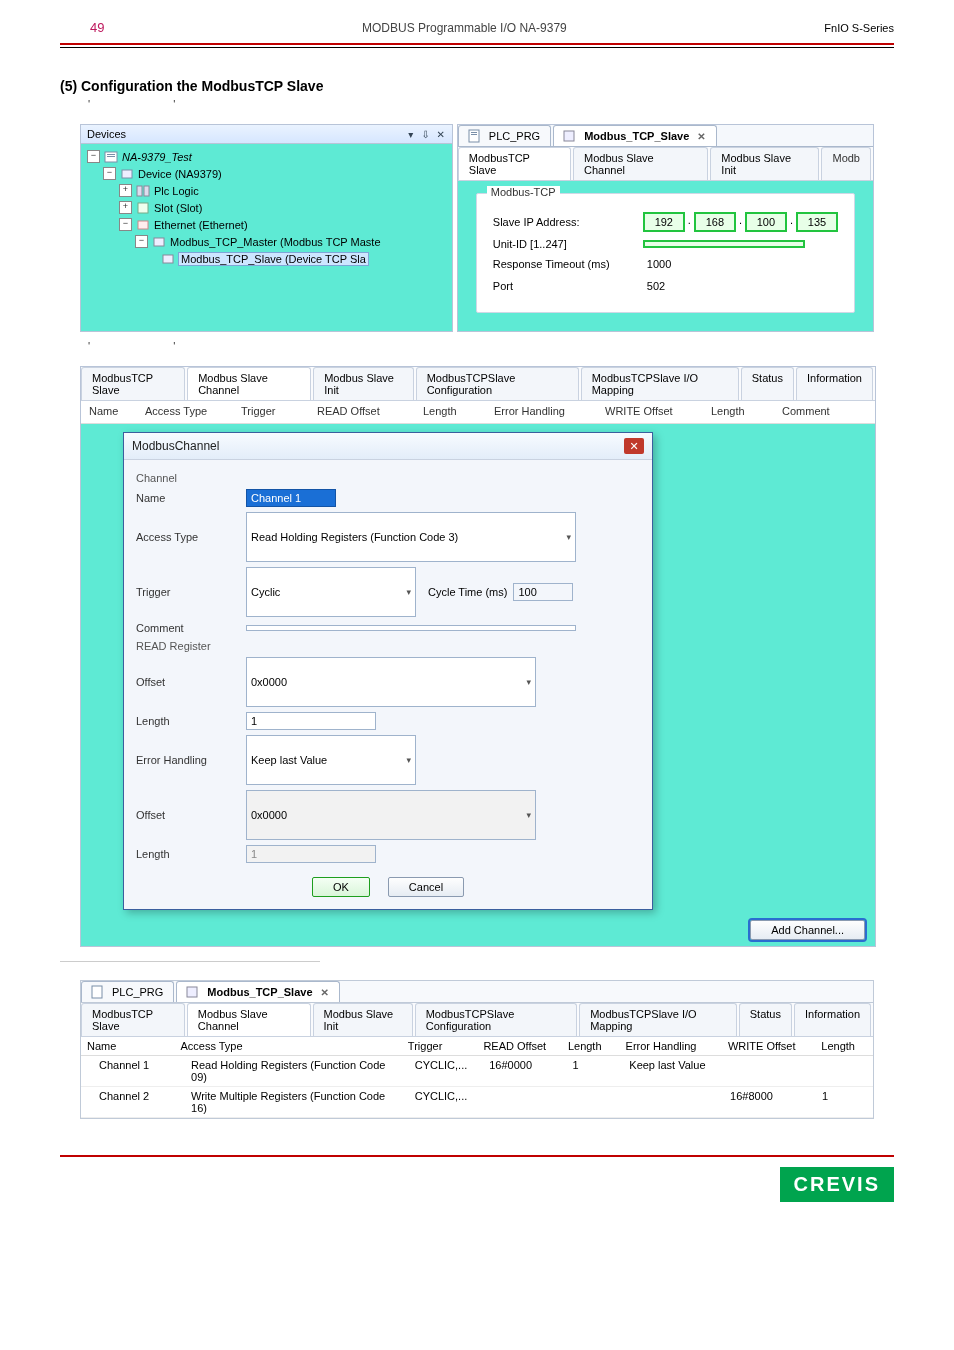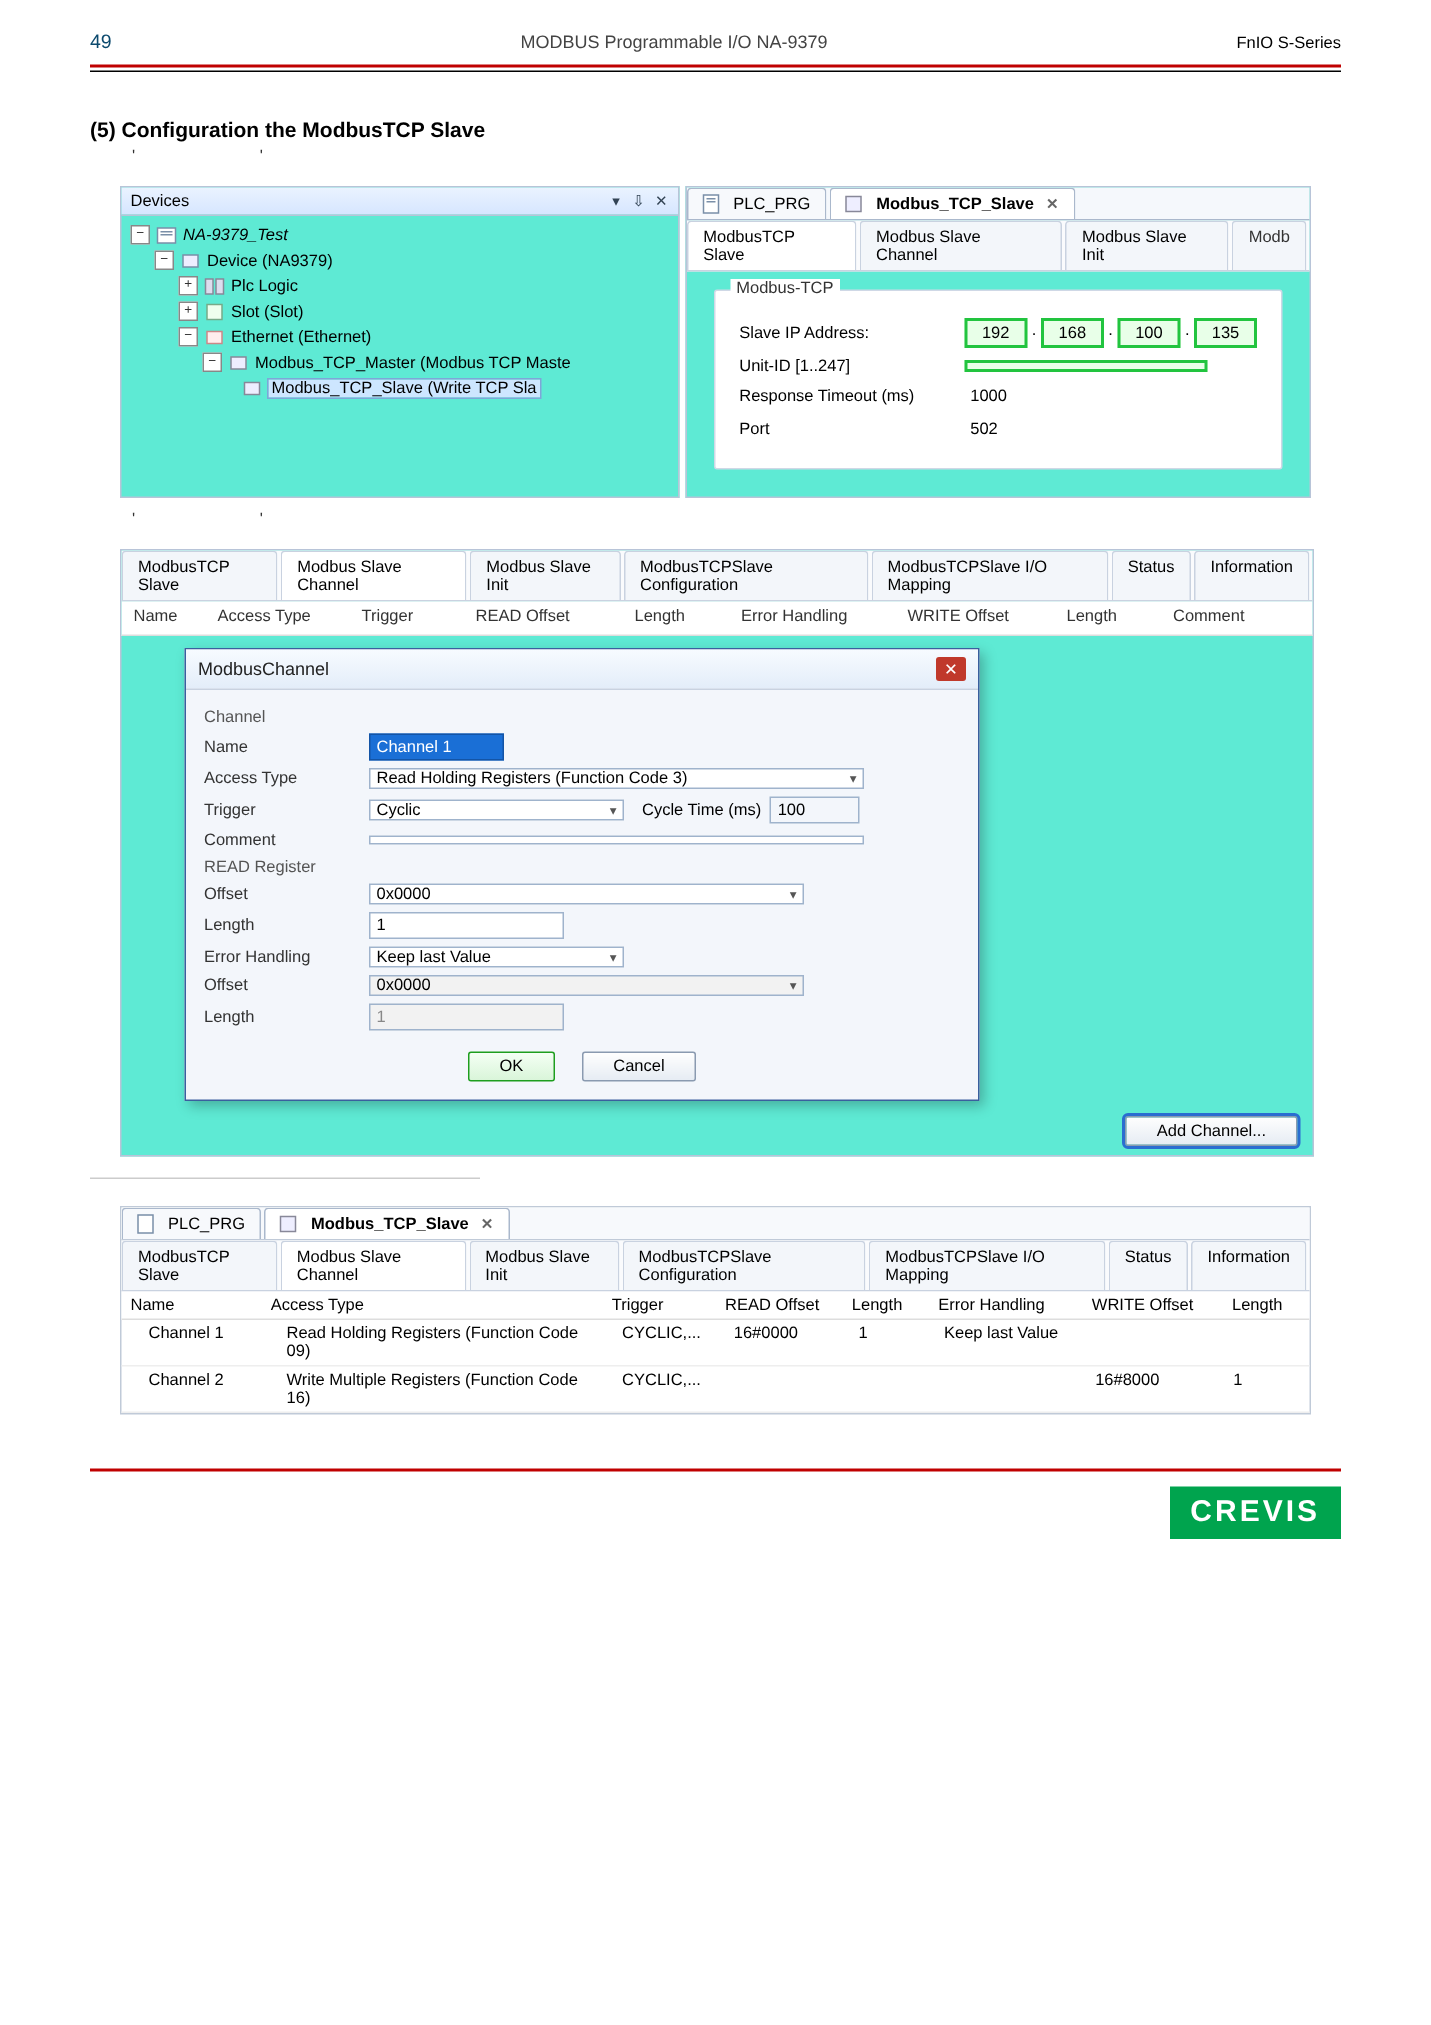--- a/index.html
+++ b/index.html
@@ -12,21 +12,21 @@
   }
   .page {
     padding: 20px 60px 30px 60px;
   }
   .header-row {
     display: flex;
     justify-content: space-between;
     align-items: baseline;
     padding-bottom: 6px;
   }
-  .page-num { font-size: 13px; color: #0c4a6e; }
+  .page-num { font-size: 13px; color: #be185d; margin-left: 30px; }
   .header-mid { font-size: 12px; color: #444; }
   .header-right { font-size: 11px; font-weight: normal; }
   .hr-red { height: 2px; background: #c00000; margin-top: 2px; }
   .hr-black { height: 1px; background: #000; margin-top: 2px; }
   .hr-lightgray { height: 1px; background: #ccc; margin-top: 14px; margin-bottom: 18px; width: 260px; }
   .section-title {
     font-size: 14px;
     font-weight: bold;
     margin: 30px 0 4px 0;
   }
@@ -95,21 +95,21 @@
     padding:5px 8px; display:flex; justify-content:space-between; align-items:center;
     border-bottom:1px solid #c9d2e0; font-size:12px; color:#222;
   }
   .dialog-close { width:20px; height:16px; background:#c0392b; color:#fff; font-size:11px; display:flex; align-items:center; justify-content:center; border-radius:2px;}
   .dialog-body { padding:6px 12px 12px 12px;}
   .dialog-group-label { color:#555; font-size:11px; margin:6px 0 4px 0;}
   .dlg-row { display:flex; align-items:center; margin:5px 0; }
   .dlg-label { width:110px; font-size:11px; color:#333;}
   .dlg-input { border:1px solid #9fb3cc; background:#fff; padding:2px 4px; font-size:11px; width:220px;}
   .dlg-input.sel { background:#1a6fd6; color:#fff; border-color:#1354a6;}
-  .dlg-combo { border:1px solid #9fb3cc; background:#fff; padding:0 4px; font-size:11px; width:250px; display:flex; justify-content:space-between; align-items:center;}
+  .dlg-combo { border:1px solid #9fb3cc; background:#fff; padding:18px 4px; font-size:11px; width:250px; display:flex; justify-content:space-between; align-items:center;}
   .dlg-combo .arrow { font-size:9px; color:#555;}
   .dlg-input.narrow { width:120px;}
   .dlg-side-label { margin-left:12px; font-size:11px;}
   .dlg-side-val { border:1px solid #9fb3cc; padding:2px 4px; width:50px; font-size:11px; margin-left:6px;}
   .dlg-input.disabled { background:#f2f2f2; color:#888;}
   .dlg-combo.small { width:160px;}
   .dlg-buttons { display:flex; justify-content:center; gap:18px; margin-top:14px;}
   .btn { border:1px solid #8a9ab0; background:linear-gradient(#fefefe,#e6ecf3); padding:3px 20px; font-size:11px; border-radius:2px;}
   .btn.primary { border:1px solid #1e9e1e; background:linear-gradient(#f4fff4,#d9f5d9);}
   .add-channel-row { display:flex; justify-content:flex-end; padding:10px 10px 6px 0;}
@@ -220,21 +220,21 @@
               </span>
             <span class="tree-label">Modbus_TCP_Master (Modbus TCP Maste</span>
           </div>
           <div class="tree-row">
               <span class="tree-indent" style="width:74px;"></span>
             <span class="tree-icon">
                 <svg width="14" height="14">
                   <rect x="2" y="3" width="10" height="8" fill="#eef" stroke="#889"></rect>
                 </svg>
               </span>
-            <span class="tree-label tree-selected">Modbus_TCP_Slave (Write TCP Sla</span>
+            <span class="tree-label tree-selected">Modbus_TCP_Slave (Device TCP Sla</span>
           </div>
         </div>
       </div>
 
       <div class="panel right-panel">
         <div class="tabstrip">
           <div class="doc-tab">
             <span class="tree-icon">
                 <svg width="12" height="14">
                   <rect x="1" y="1" width="10" height="12" fill="#fff" stroke="#7a8fa8"></rect>

